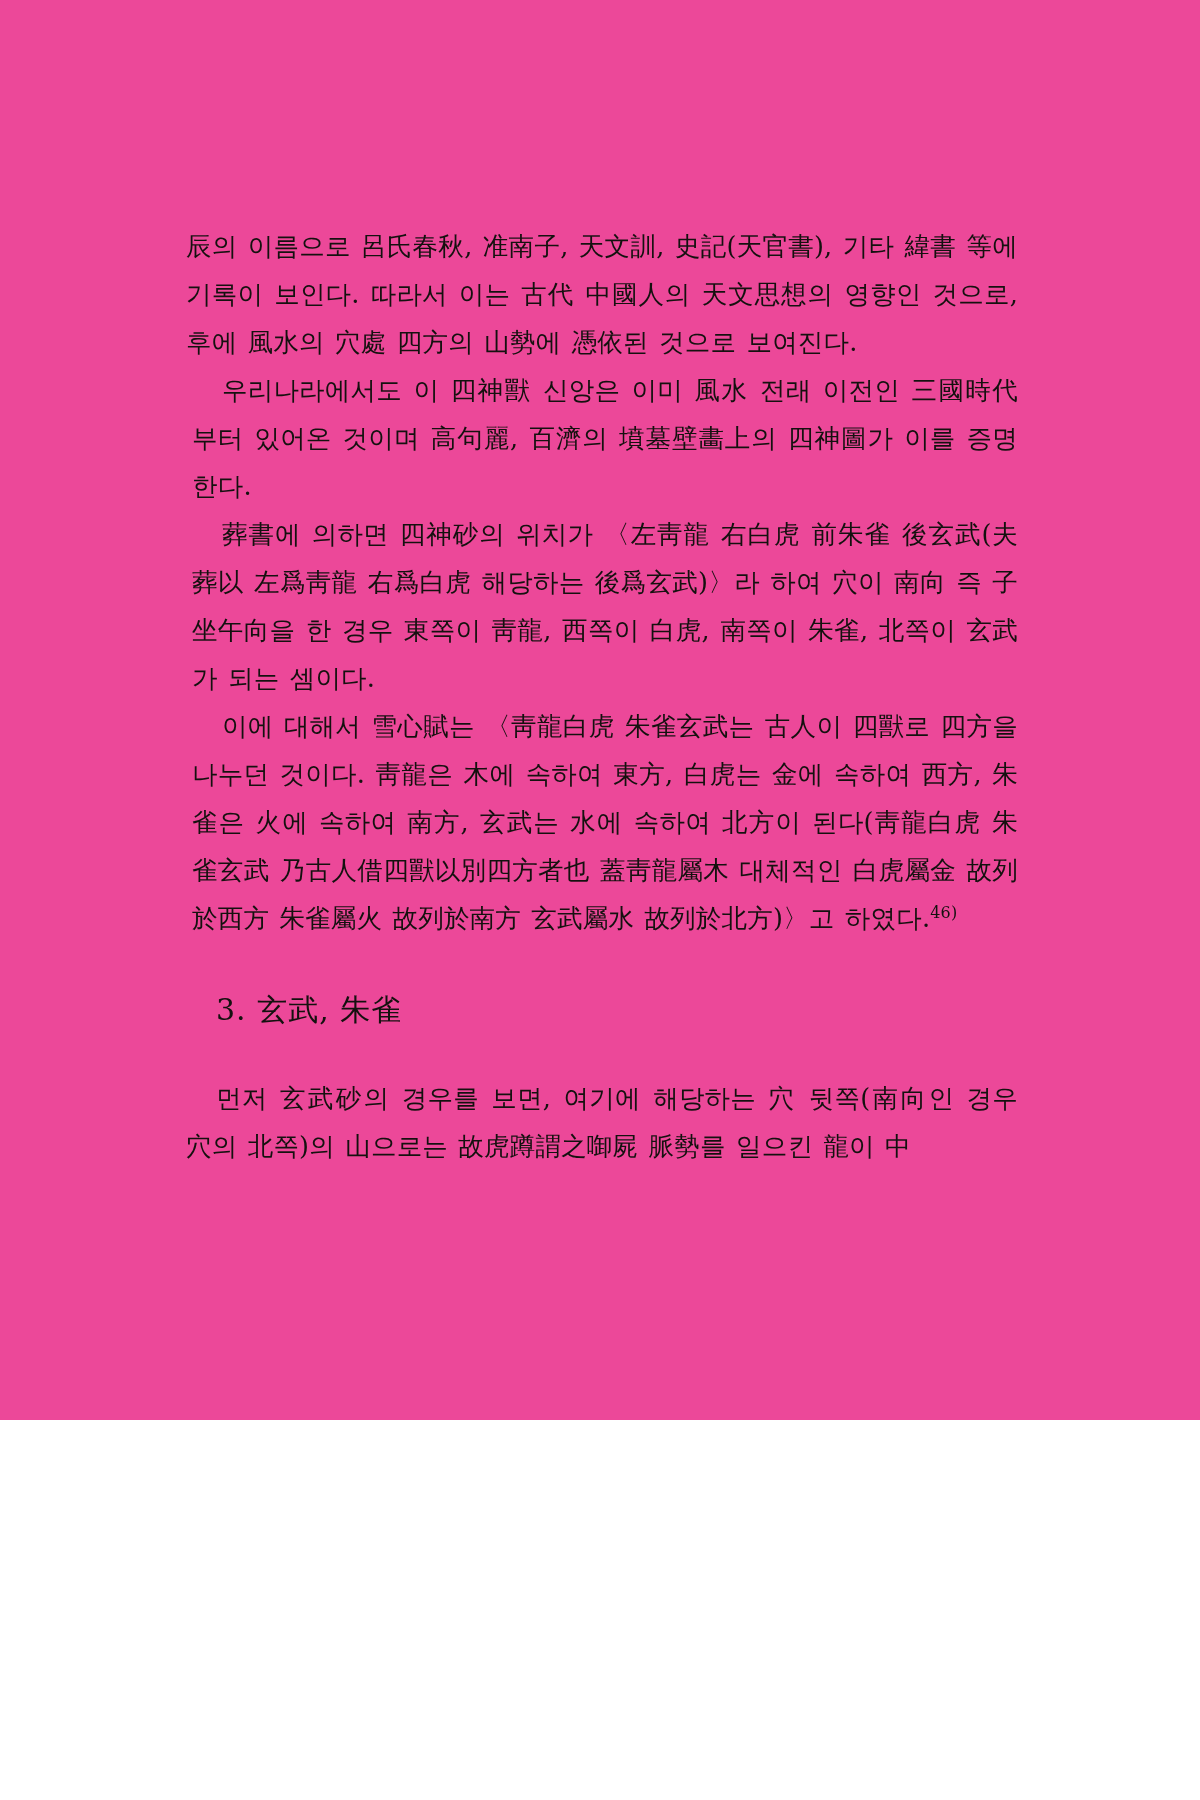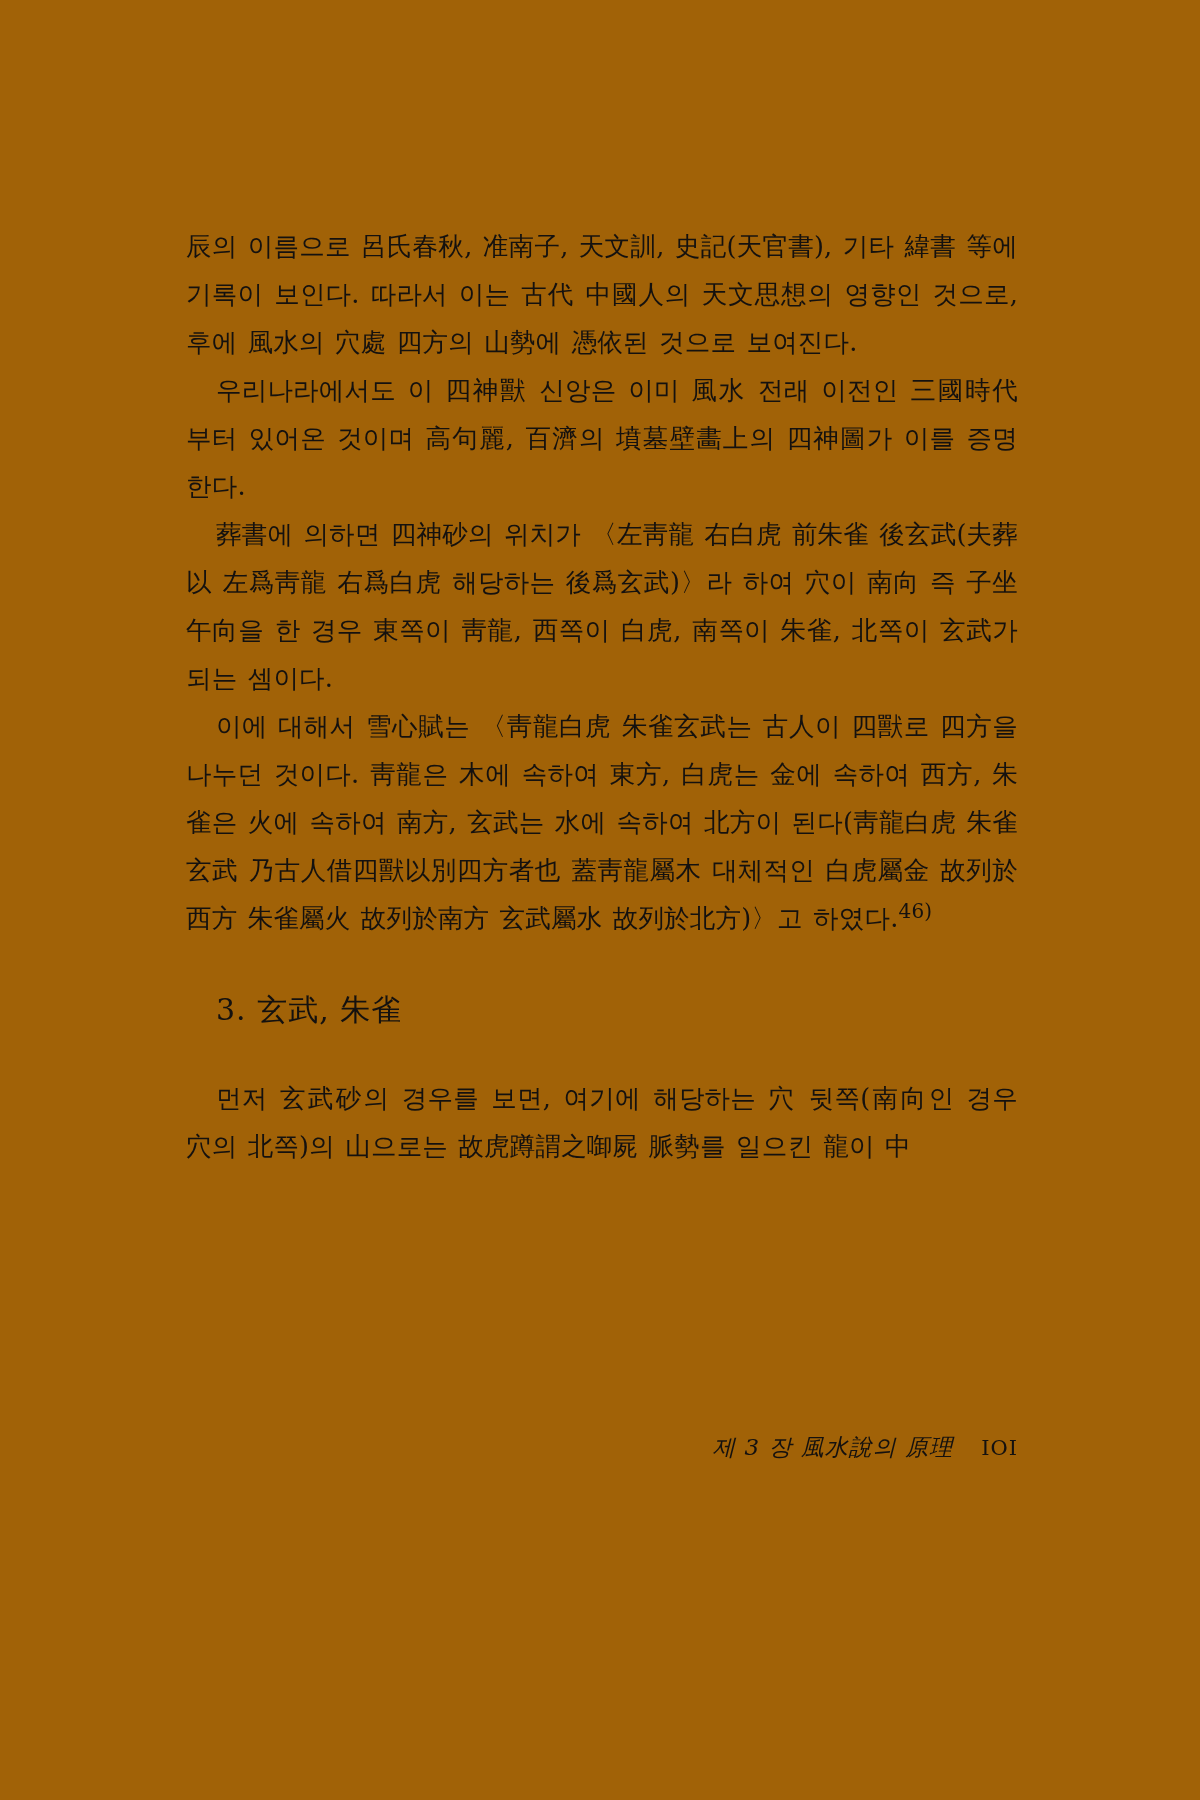--- a/index.html
+++ b/index.html
@@ -3,22 +3,22 @@
 <meta charset="utf-8">
 <style>
   html, body {
     margin: 0;
     padding: 0;
     background: #ffffff;
   }
   .page {
     position: relative;
     width: 1200px;
-    height: 1800px;
-    background: #a16207;
+    height: 1420px;
+    background: #ec4899;
     font-family: "DejaVu Serif", "Liberation Serif", serif;
     color: #14110f;
     overflow: hidden;
   }
   .content {
     position: absolute;
     left: 186px;
     top: 222px;
     width: 832px;
   }
@@ -26,26 +26,27 @@
     margin: 0 0 0 0;
     font-size: 25.5px;
     line-height: 48px;
     text-align: justify;
     text-justify: inter-character;
     letter-spacing: 0.2px;
     word-spacing: 2px;
   }
   p.para + p.para {
     margin-top: 0;
+    margin-left: 6px;
   }
   .indent {
     text-indent: 30px;
   }
   .sup {
-    font-size: 20px;
+    font-size: 16px;
     vertical-align: super;
     line-height: 0;
   }
   h2.section {
     margin: 0;
     font-size: 30px;
     font-weight: normal;
     line-height: 48px;
     text-indent: 30px;
     letter-spacing: 1px;

